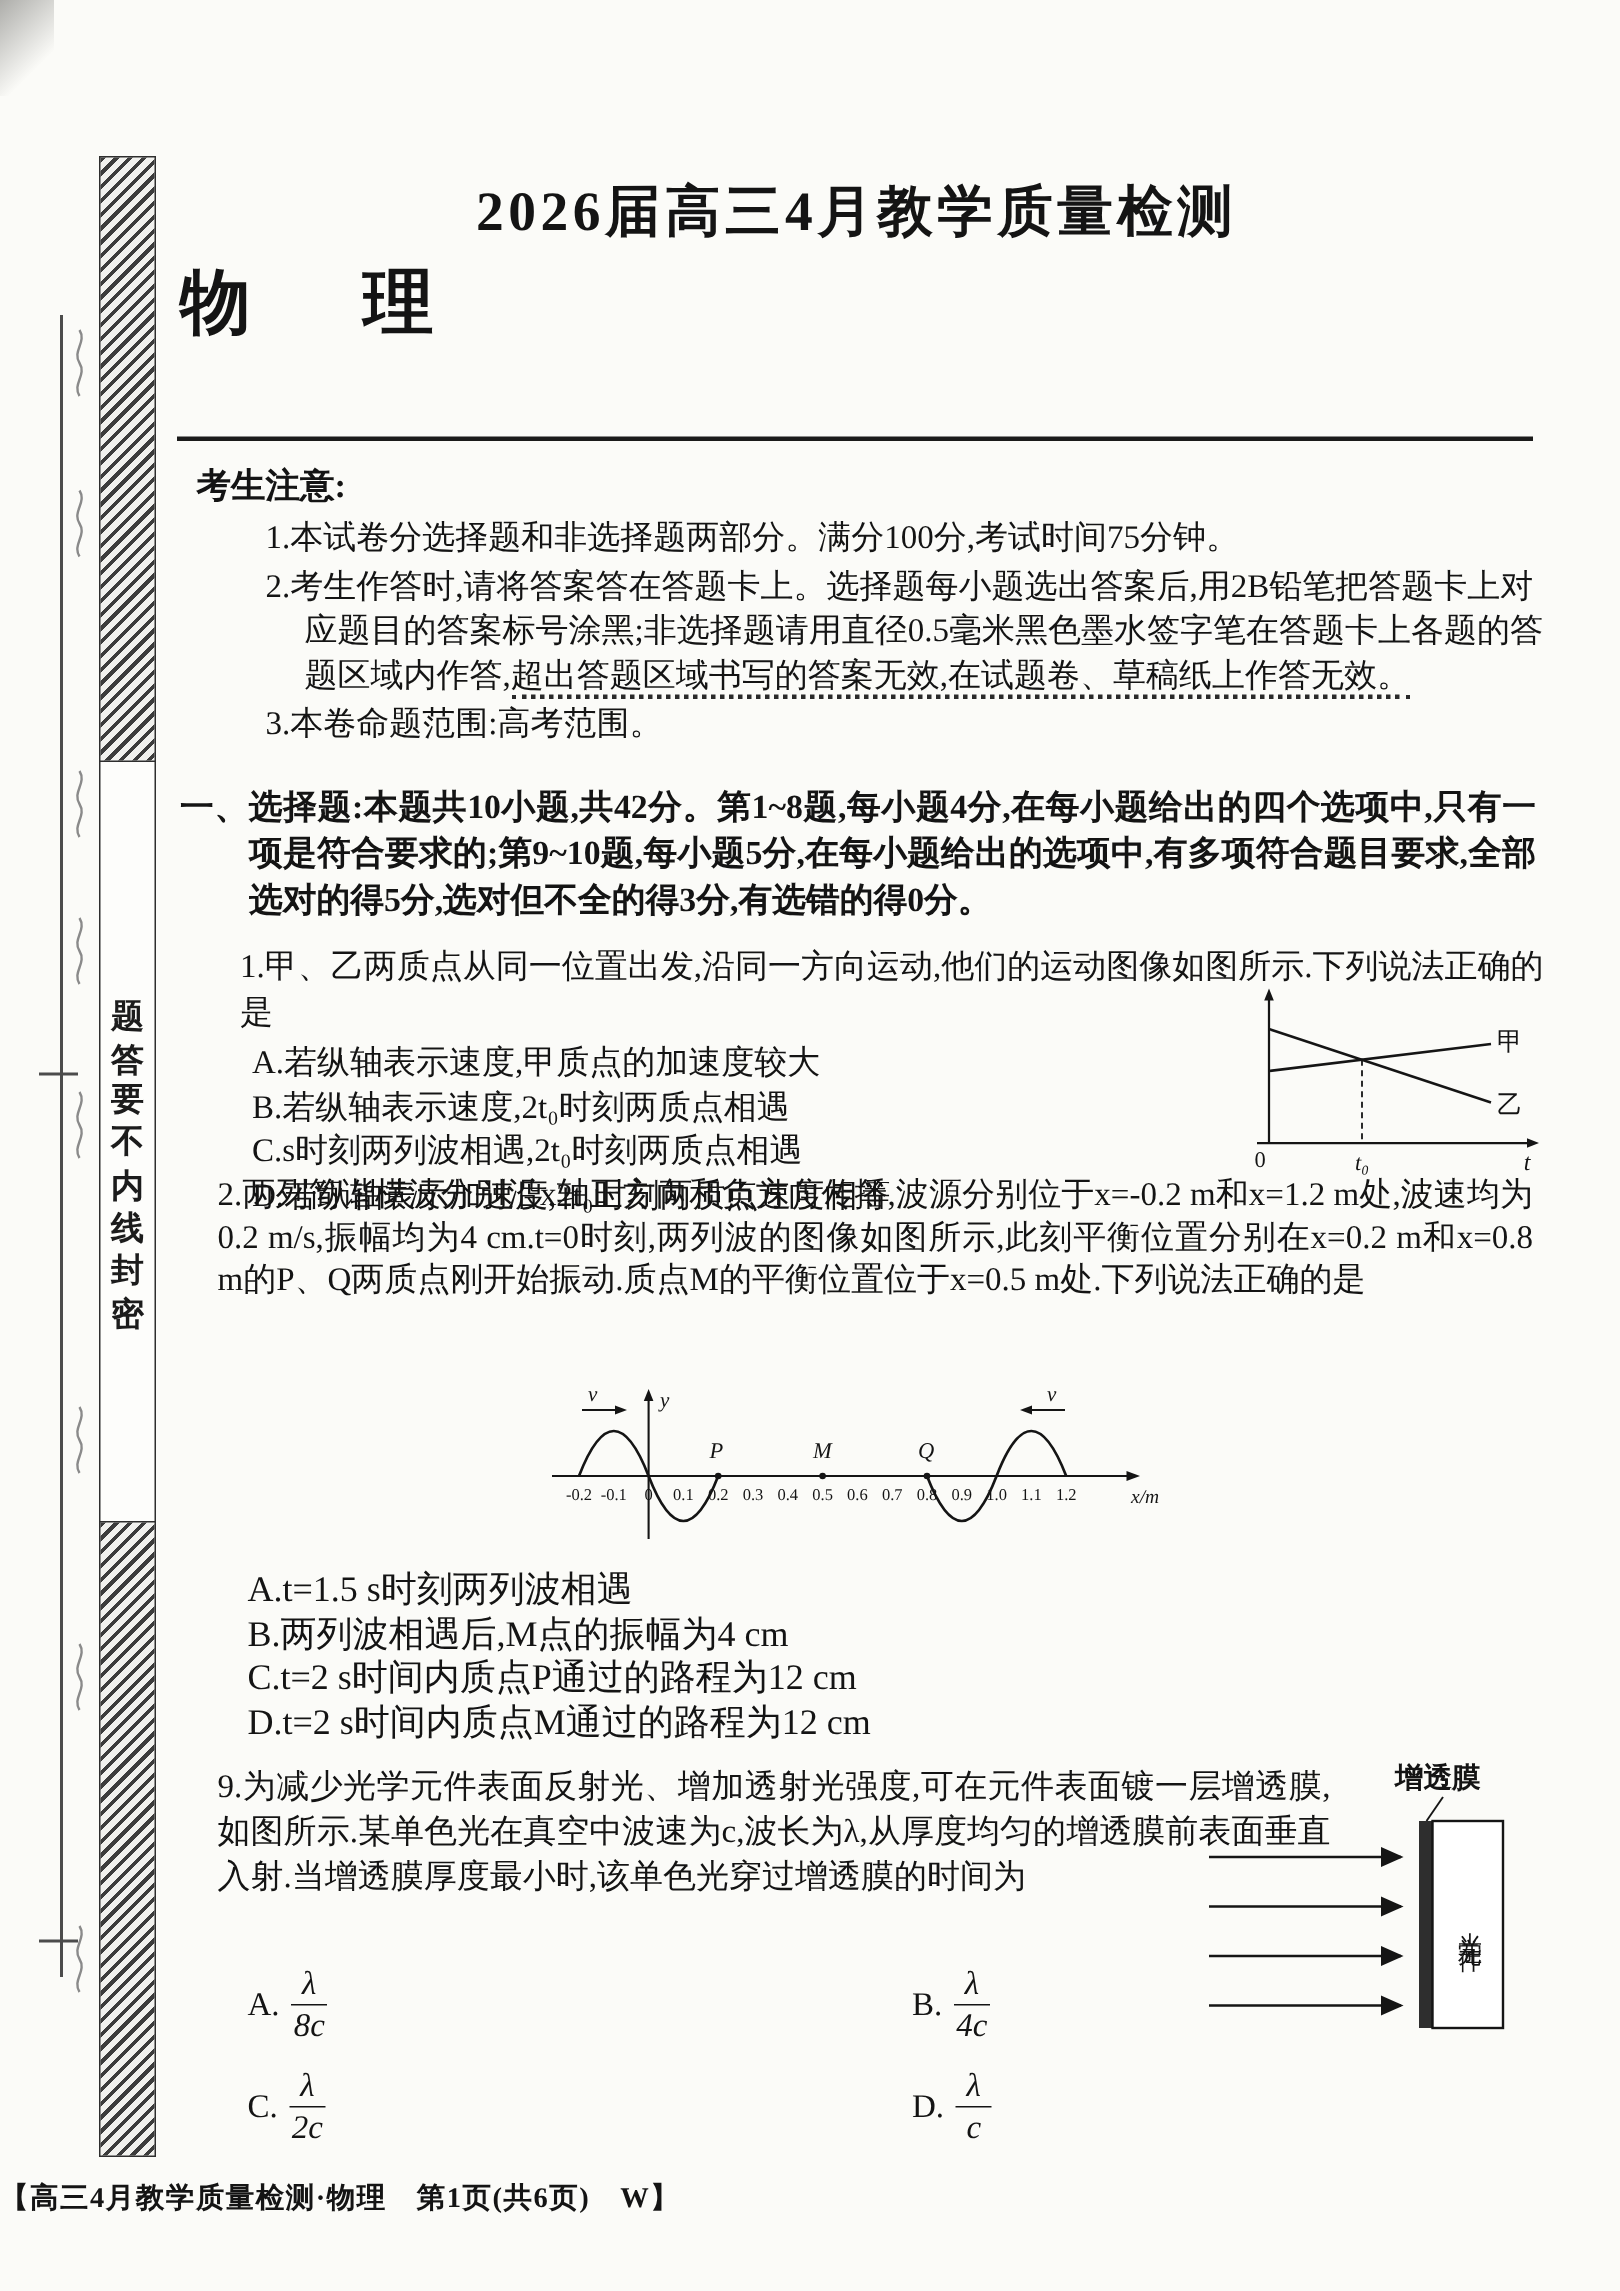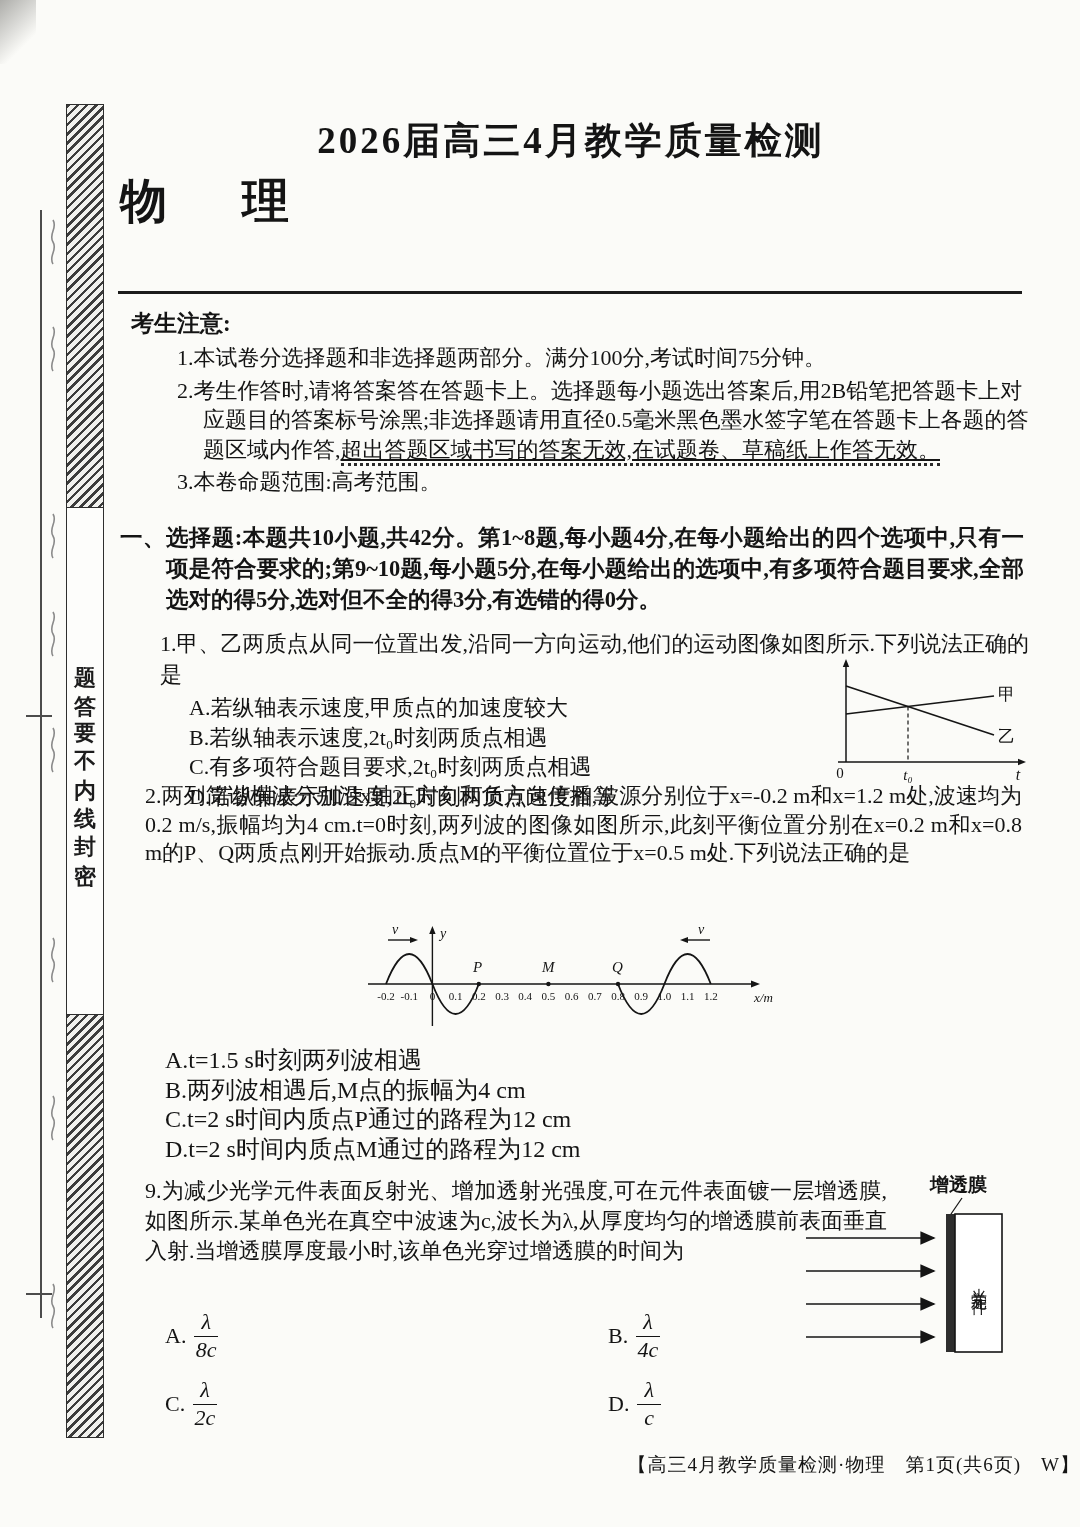--- a/index.html
+++ b/index.html
@@ -29,30 +29,30 @@
   .page-title{position:absolute;top:116px;left:120px;width:902px;text-align:center;
     font-size:37px;font-weight:bold;letter-spacing:3px;}
   .page-subject{position:absolute;top:170px;left:120px;width:902px;text-align:left;
     font-size:47px;font-weight:bold;letter-spacing:14px;}
   .head-rule{position:absolute;top:291px;left:118px;width:904px;height:3px;background:#1b1b1b;}
 
   
   .notice{position:absolute;top:308px;left:120px;width:902px;font-size:22px;line-height:29.5px;margin-left:11px;}
   .notice-head{font-size:23px;font-weight:bold;line-height:32px;}
   .notice-item{padding-left:72px;text-indent:-26px;margin-top:3px;}
-  .em-dots{border-bottom:3px dotted #2a2a2a;padding-bottom:1px;text-decoration:underline;}
+  .em-dots{border-bottom:3px dotted #2a2a2a;padding-bottom:1px;}
 
   
   .section-head{position:absolute;top:522px;left:120px;width:904px;box-sizing:border-box;
     font-size:22.5px;font-weight:bold;line-height:31px;padding-left:46px;text-indent:-46px;
     text-align:justify;}
 
   
   .q1{position:absolute;top:628px;left:160px;width:877px;font-size:22px;line-height:31px;}
-  .q1 .options{margin-top:3px;margin-left:29px;line-height:29.5px;}
+  .q1 .options{margin-top:3px;margin-left:8px;line-height:29.5px;}
   .q1-graph{position:absolute;left:832px;top:656px;}
 
   
   .q2-stem{position:absolute;top:782px;left:145px;width:877px;font-size:22px;line-height:28.6px;
     text-align:justify;}
   .q2-graph{position:absolute;left:352px;top:922px;}
   .q2-options{position:absolute;top:1046px;left:165px;font-size:24px;line-height:29.5px;}
 
   
   .q3-stem{position:absolute;top:1176px;left:145px;width:742px;font-size:22px;line-height:30px;
@@ -63,22 +63,22 @@
     font-style:italic;font-size:22px;}
   .frac .num{border-bottom:1.6px solid #141414;padding:0 7px 1px;}
   .frac .den{padding-top:1px;}
   .q3-diagram{position:absolute;left:800px;top:1172px;width:225px;height:195px;}
   .film-label{position:absolute;left:130px;top:0;font-size:19px;font-weight:bold;}
   .element-label{position:absolute;left:155px;top:42px;width:47px;height:138px;
     display:flex;align-items:center;justify-content:center;
     writing-mode:vertical-rl;text-orientation:upright;font-size:16px;letter-spacing:4px;}
 
   
-  .footer{position:absolute;top:1452px;left:0;width:1080px;text-align:right;
-    font-size:19px;font-weight:normal;letter-spacing:1px;}
+  .footer{position:absolute;top:1452px;left:0;width:1080px;text-align:left;
+    font-size:19px;font-weight:bold;letter-spacing:1px;}
 </style>
 </head>
 <body>
 
 <div id="paper">
 
   <div class="corner-smudge"></div>
   <div class="edge-line"></div>
   <div class="fold-tick" style="top:715px"></div>
   <div class="fold-tick" style="top:1293px"></div>
@@ -127,21 +127,21 @@
     <div class="notice-item">3.本卷命题范围:高考范围。</div>
   </div>
 
   <div class="section-head">一、选择题:本题共10小题,共42分。第1~8题,每小题4分,在每小题给出的四个选项中,只有一项是符合要求的;第9~10题,每小题5分,在每小题给出的选项中,有多项符合题目要求,全部选对的得5分,选对但不全的得3分,有选错的得0分。</div>
 
   <div class="q1">
     <div>1.甲、乙两质点从同一位置出发,沿同一方向运动,他们的运动图像如图所示.下列说法正确的是</div>
     <div class="options">
       <div>A.若纵轴表示速度,甲质点的加速度较大</div>
       <div>B.若纵轴表示速度,2t₀时刻两质点相遇</div>
-      <div>C.有多项符合题目要求,2t₀时刻两质点相遇</div>
+      <div>C.s时刻两列波相遇,2t₀时刻两质点相遇</div>
       <div>D.若纵轴表示加速度,2t₀时刻两质点速度相等</div>
     </div>
   </div>
 
   <div class="q1-graph">
     <svg width="200" height="132" viewBox="0 0 200 132">
       <line x1="14" y1="8" x2="14" y2="106" stroke="#151515" stroke-width="1.5"></line>
       <polygon points="14,3 10.8,11 17.2,11" fill="#151515"></polygon>
       <line x1="6" y1="106" x2="188" y2="106" stroke="#151515" stroke-width="1.5"></line>
       <polygon points="194,106 186,102.8 186,109.2" fill="#151515"></polygon>

